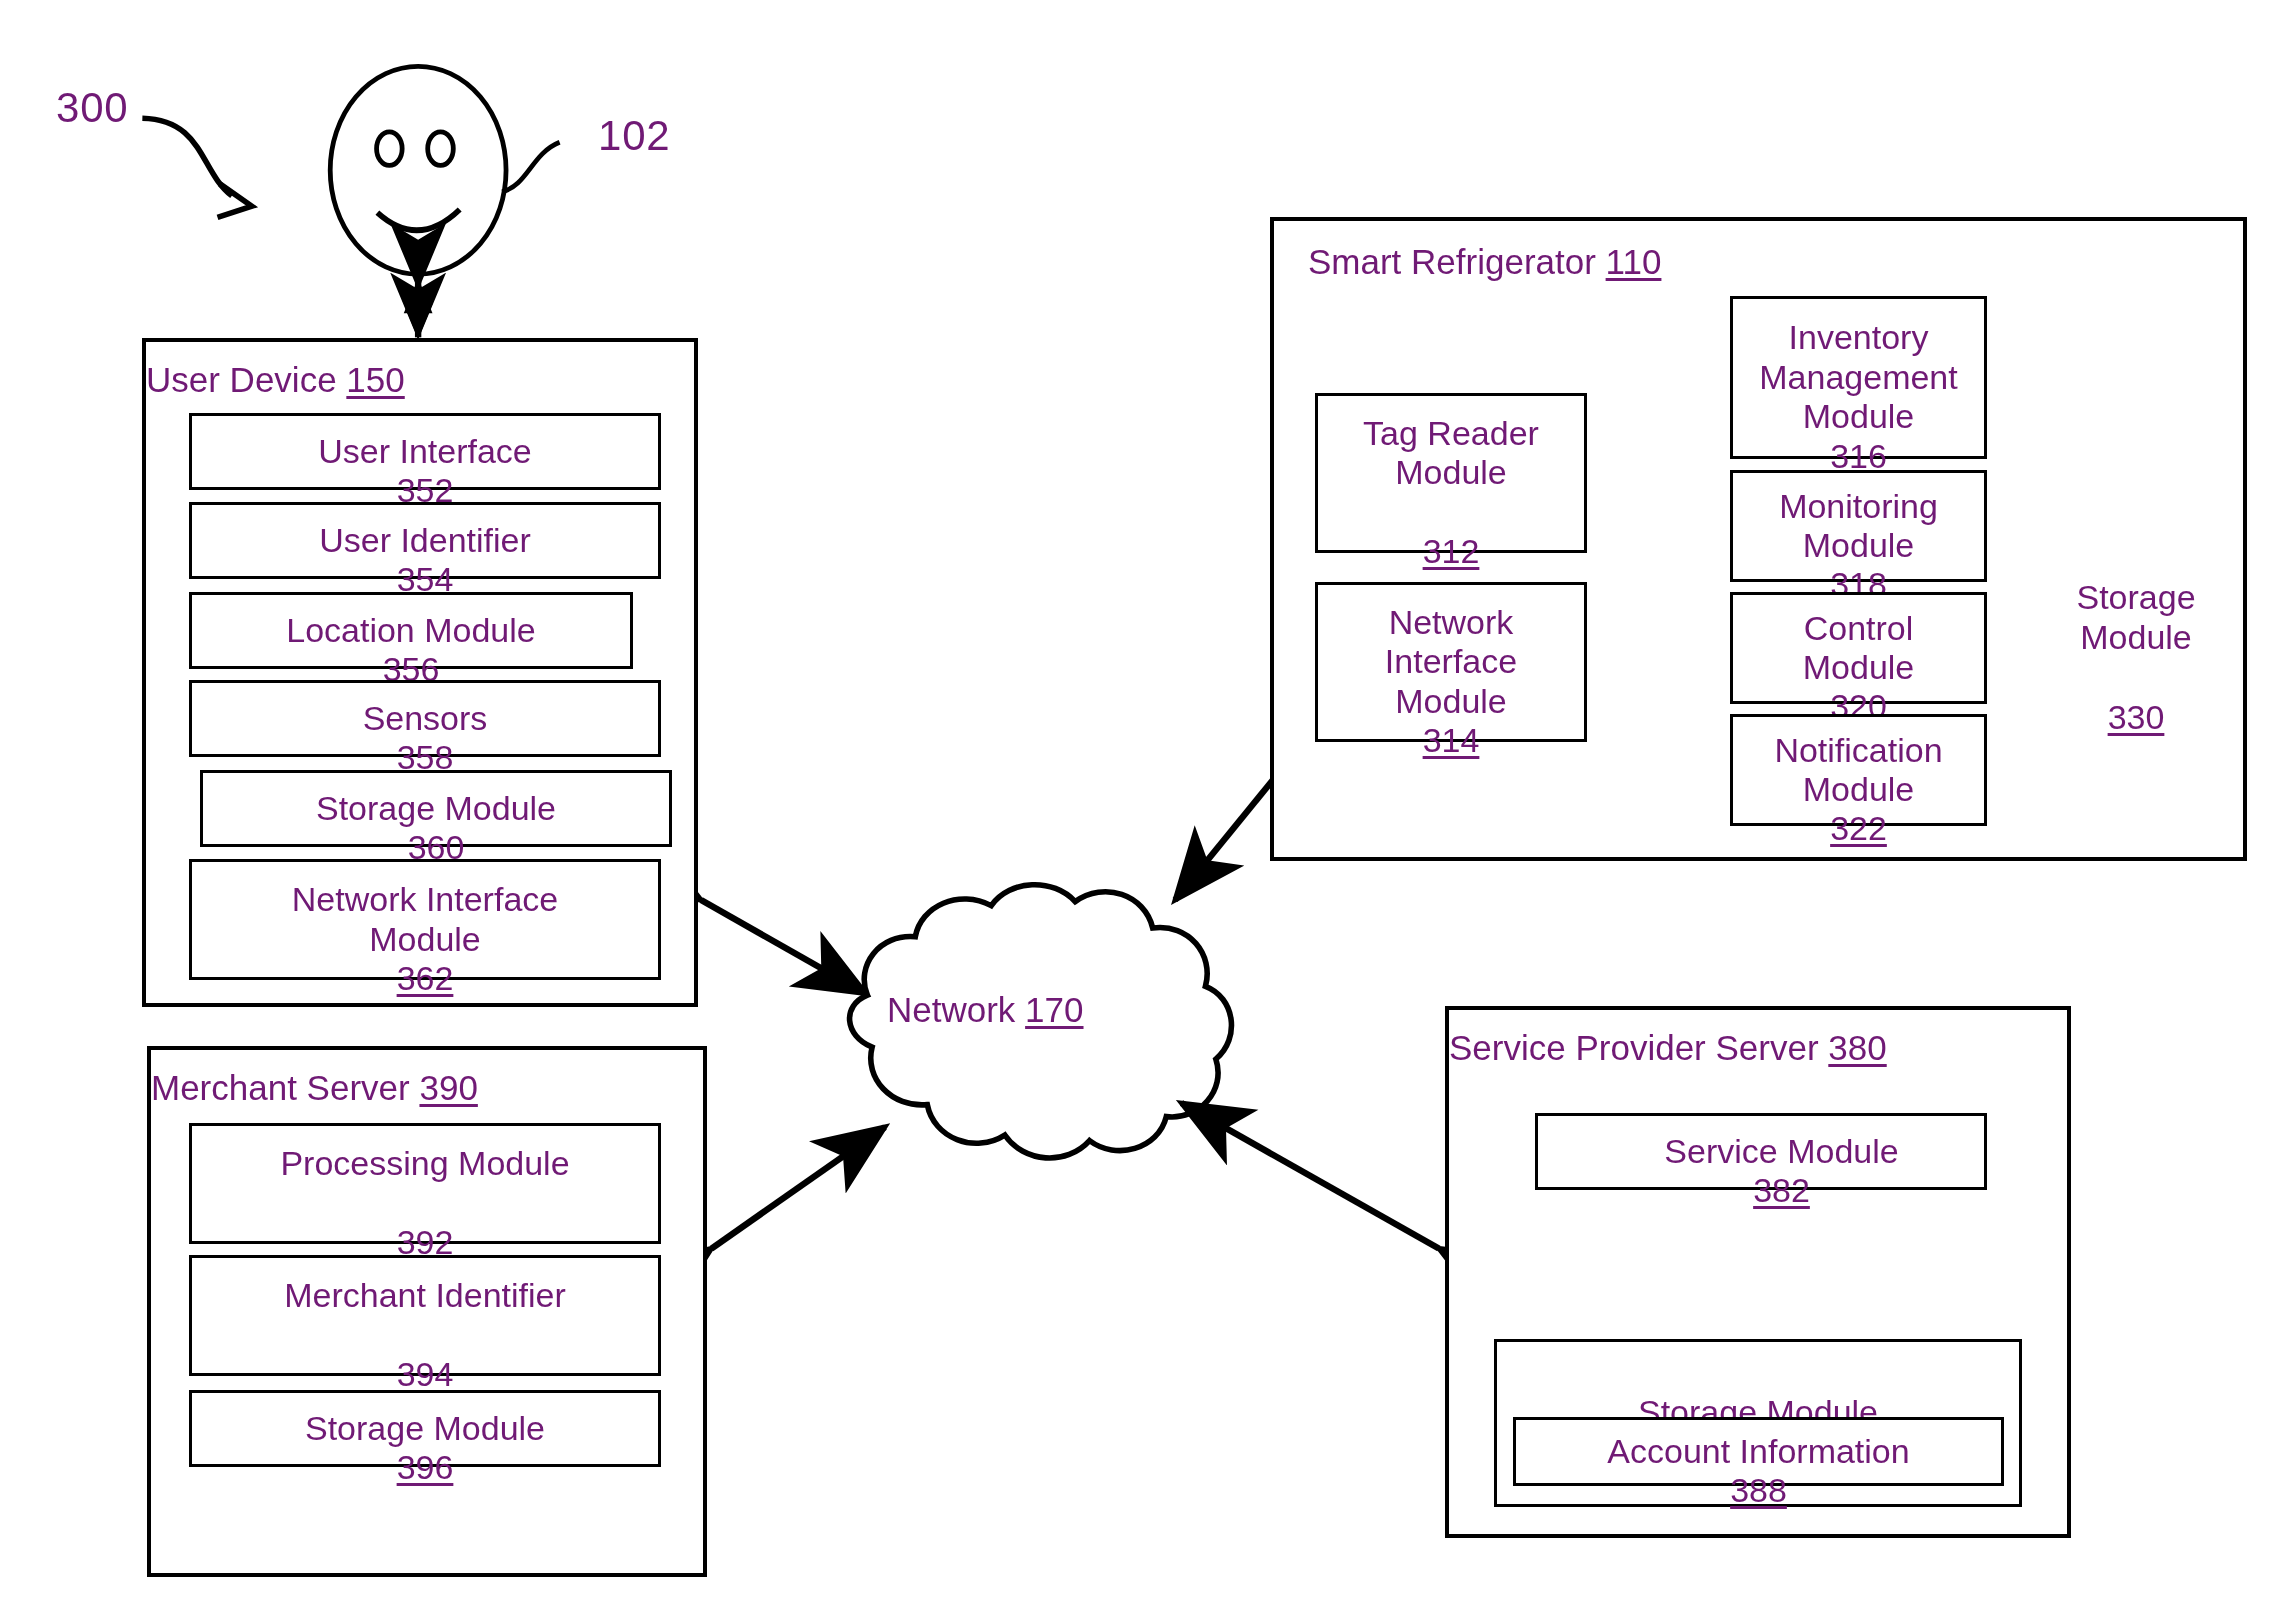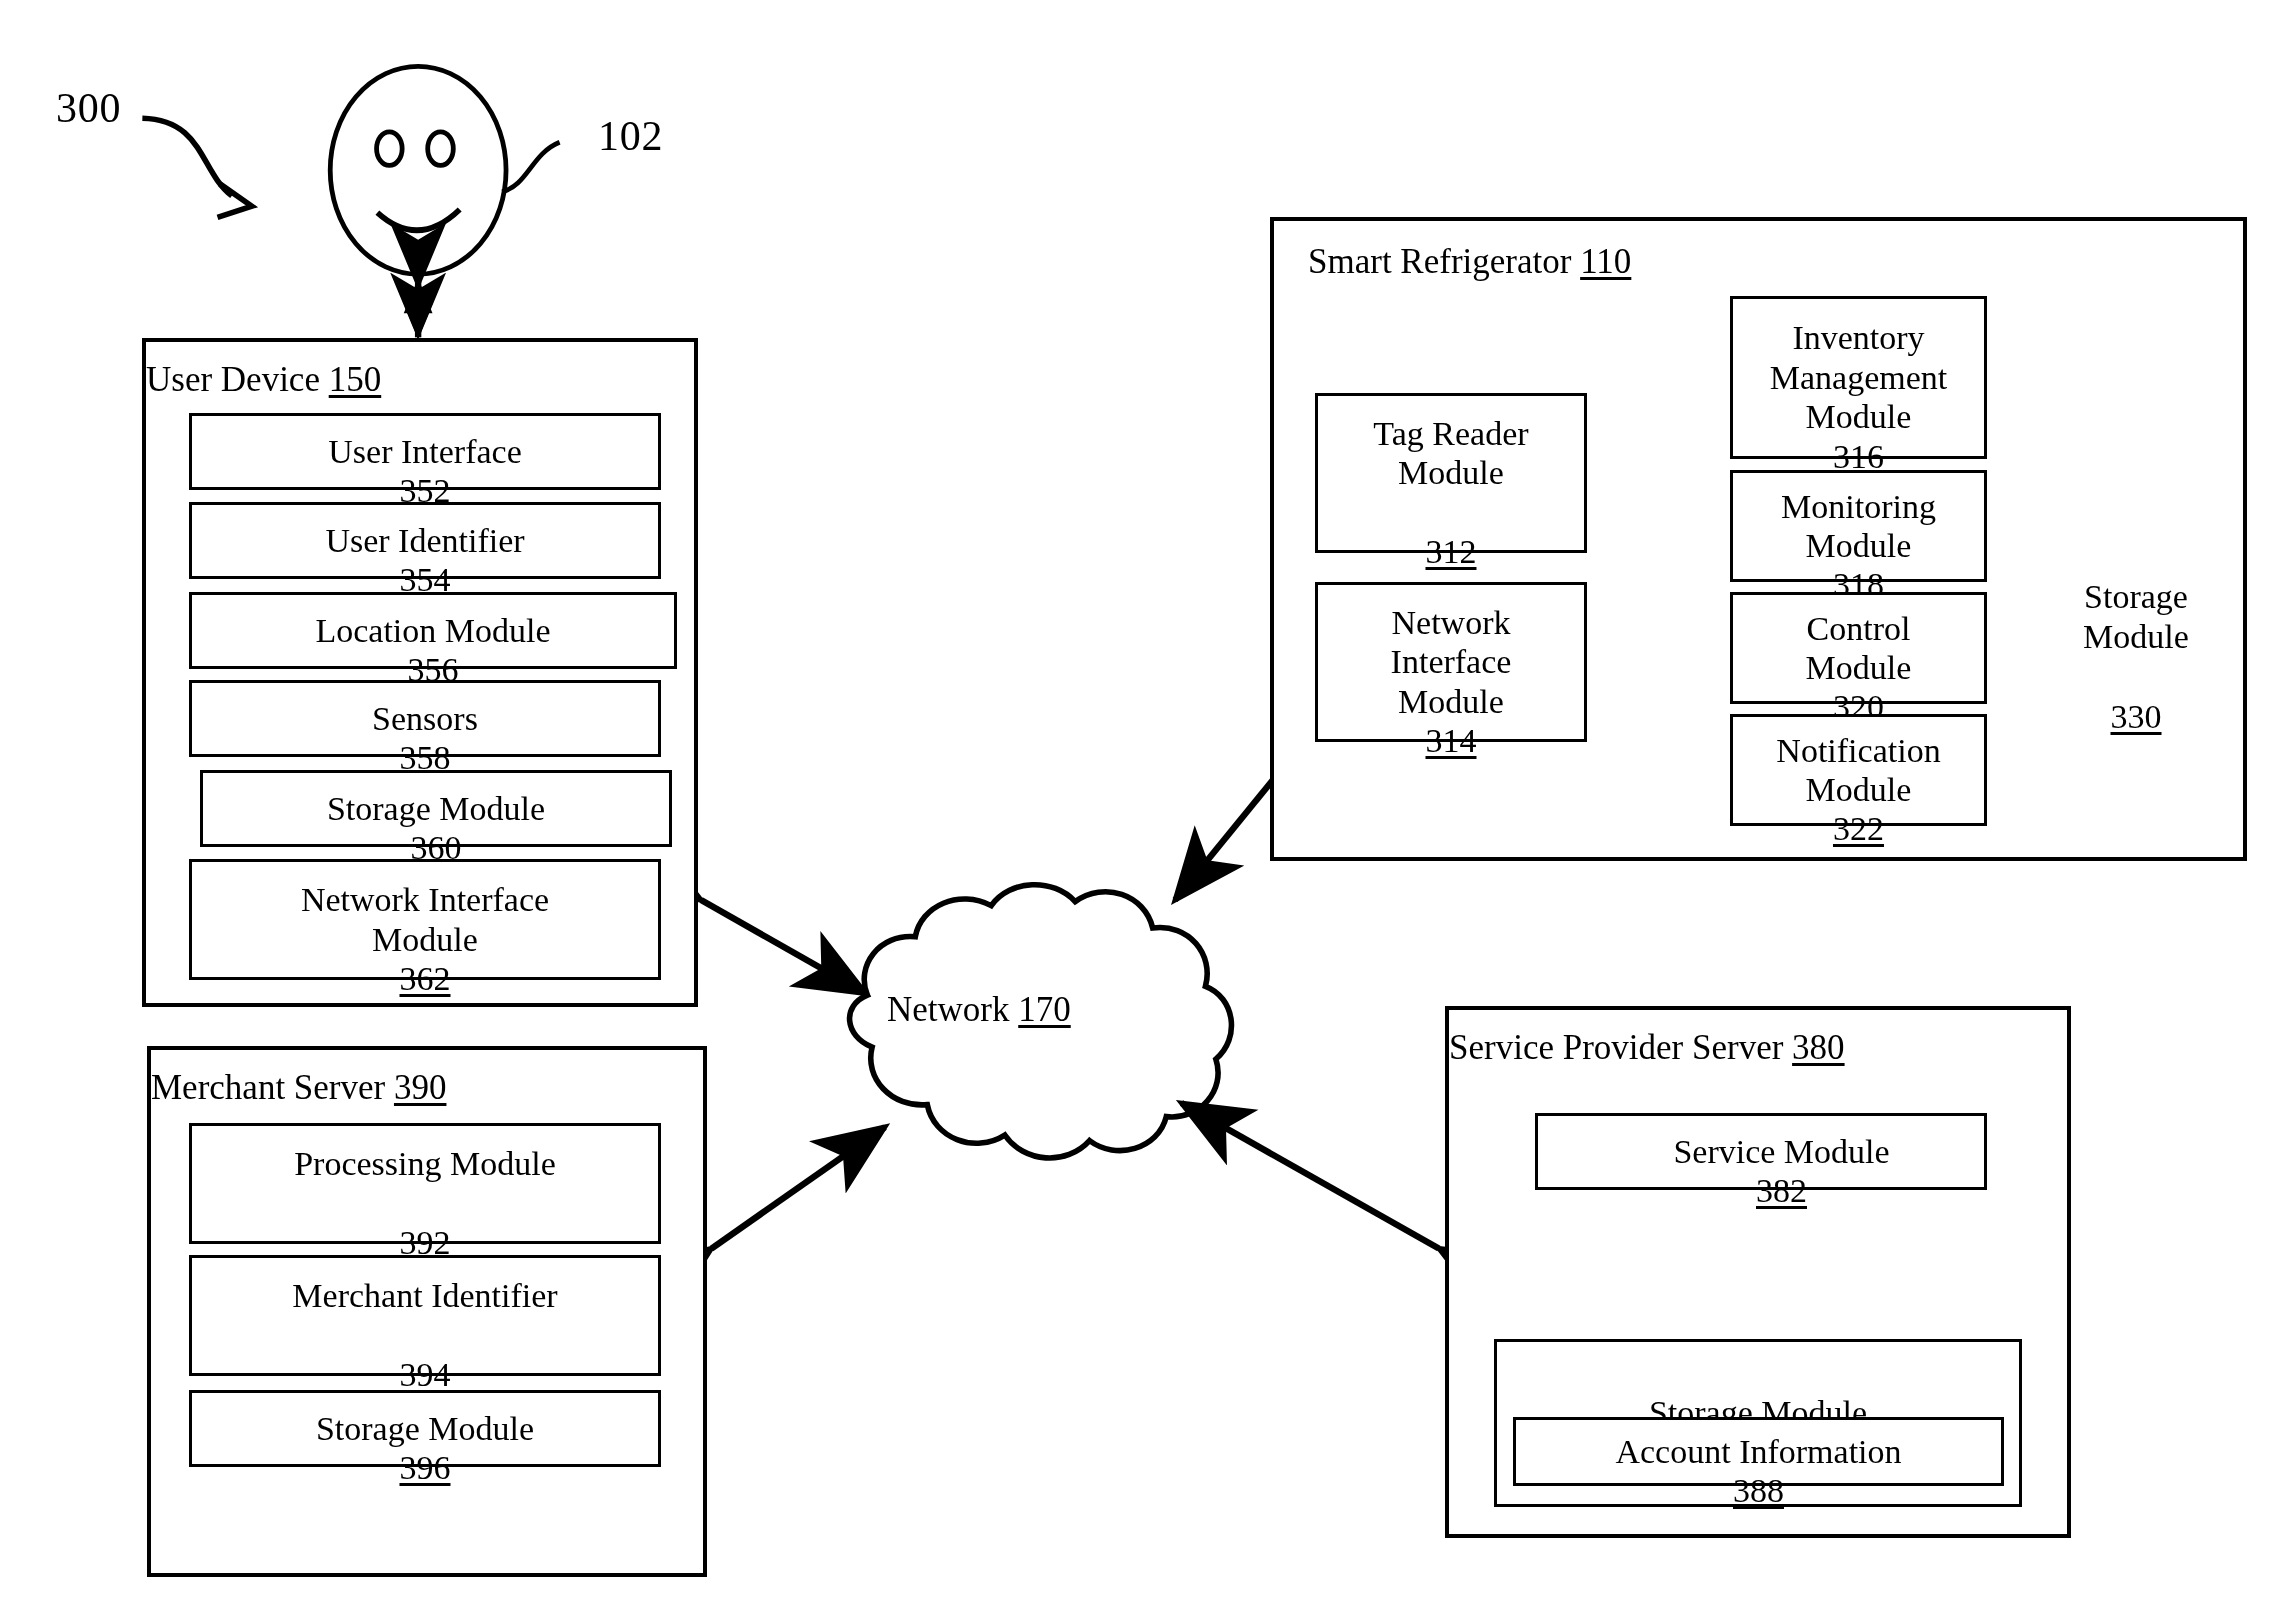--- a/index.html
+++ b/index.html
@@ -6,22 +6,22 @@
   html, body {
     margin: 0;
     padding: 0;
     background: #ffffff;
   }
   #canvas {
     position: relative;
     width: 2295px;
     height: 1617px;
     background: #ffffff;
-    font-family: Liberation Serif, serif;
-    color: #000000;
+    font-family: Liberation Sans, sans-serif;
+    color: #701a75;
     overflow: hidden;
   }
   .svg-layer {
     position: absolute;
     left: 0;
     top: 0;
     width: 2295px;
     height: 1617px;
     pointer-events: none;
   }
@@ -188,21 +188,21 @@
       <span>User Interface</span>
       <span class="u">352</span>
     </span>
   </div>
   <div class="inner-box" style="left:189px; top:502px; width:472px; height:77px;">
     <span class="label fs-mid">
       <span>User Identifier</span>
       <span class="u">354</span>
     </span>
   </div>
-  <div class="inner-box" style="left:189px; top:592px; width:488px; height:77px;">
+  <div class="inner-box" style="left:189px; top:592px; width:444px; height:77px;">
     <span class="label fs-mid">
       <span>Location Module</span>
       <span class="u">356</span>
     </span>
   </div>
   <div class="inner-box" style="left:189px; top:680px; width:472px; height:77px;">
     <span class="label fs-mid">
       <span>Sensors</span>
       <span class="u">358</span>
     </span>

